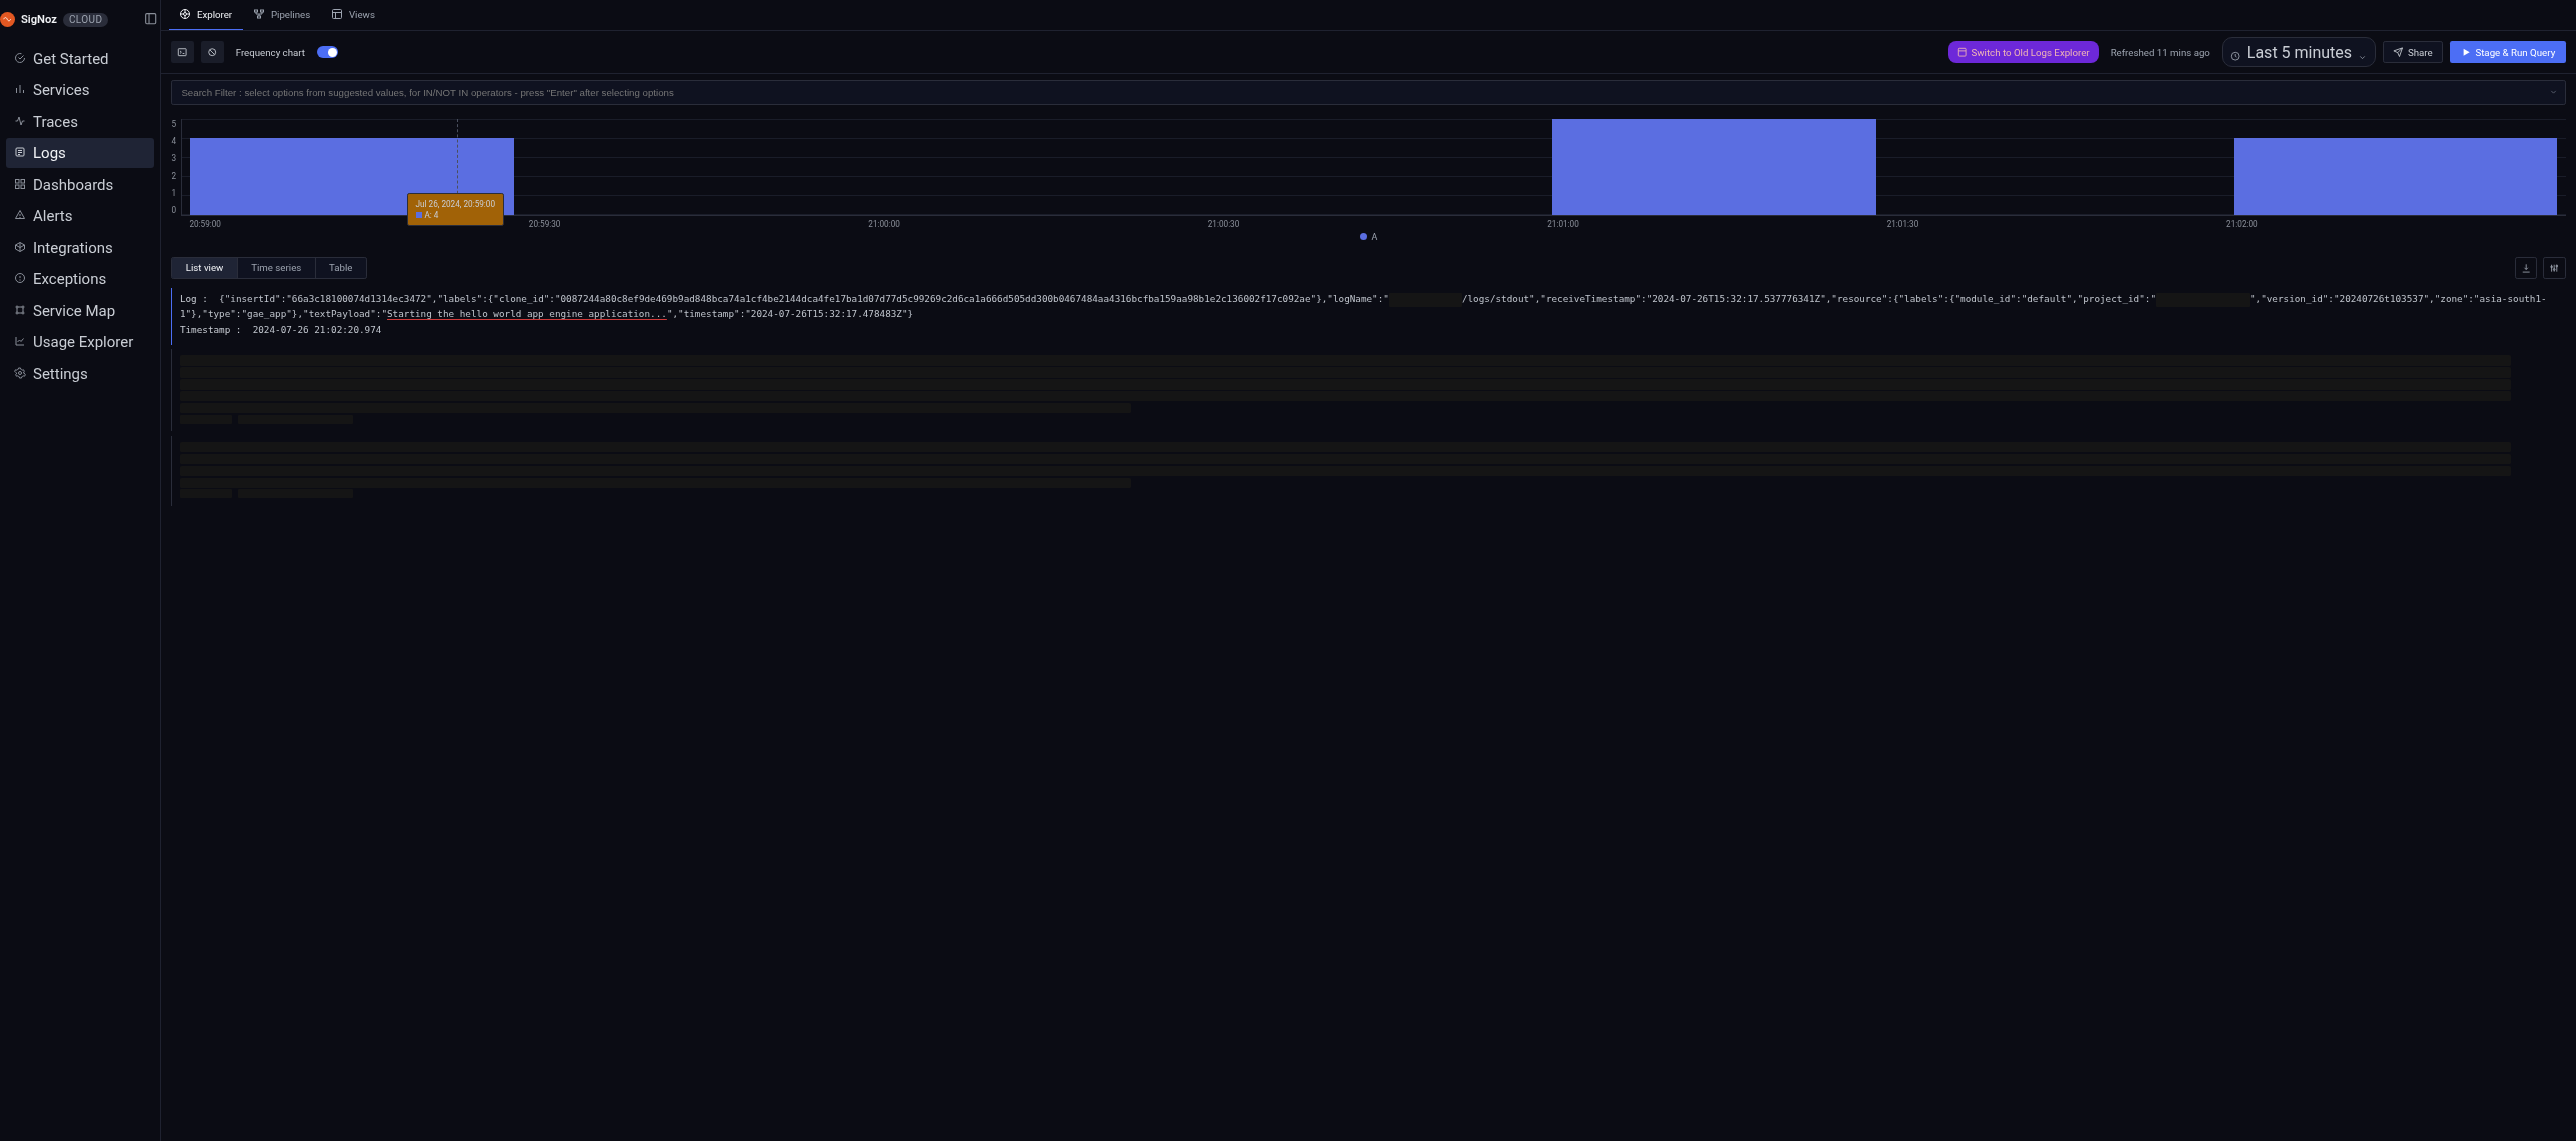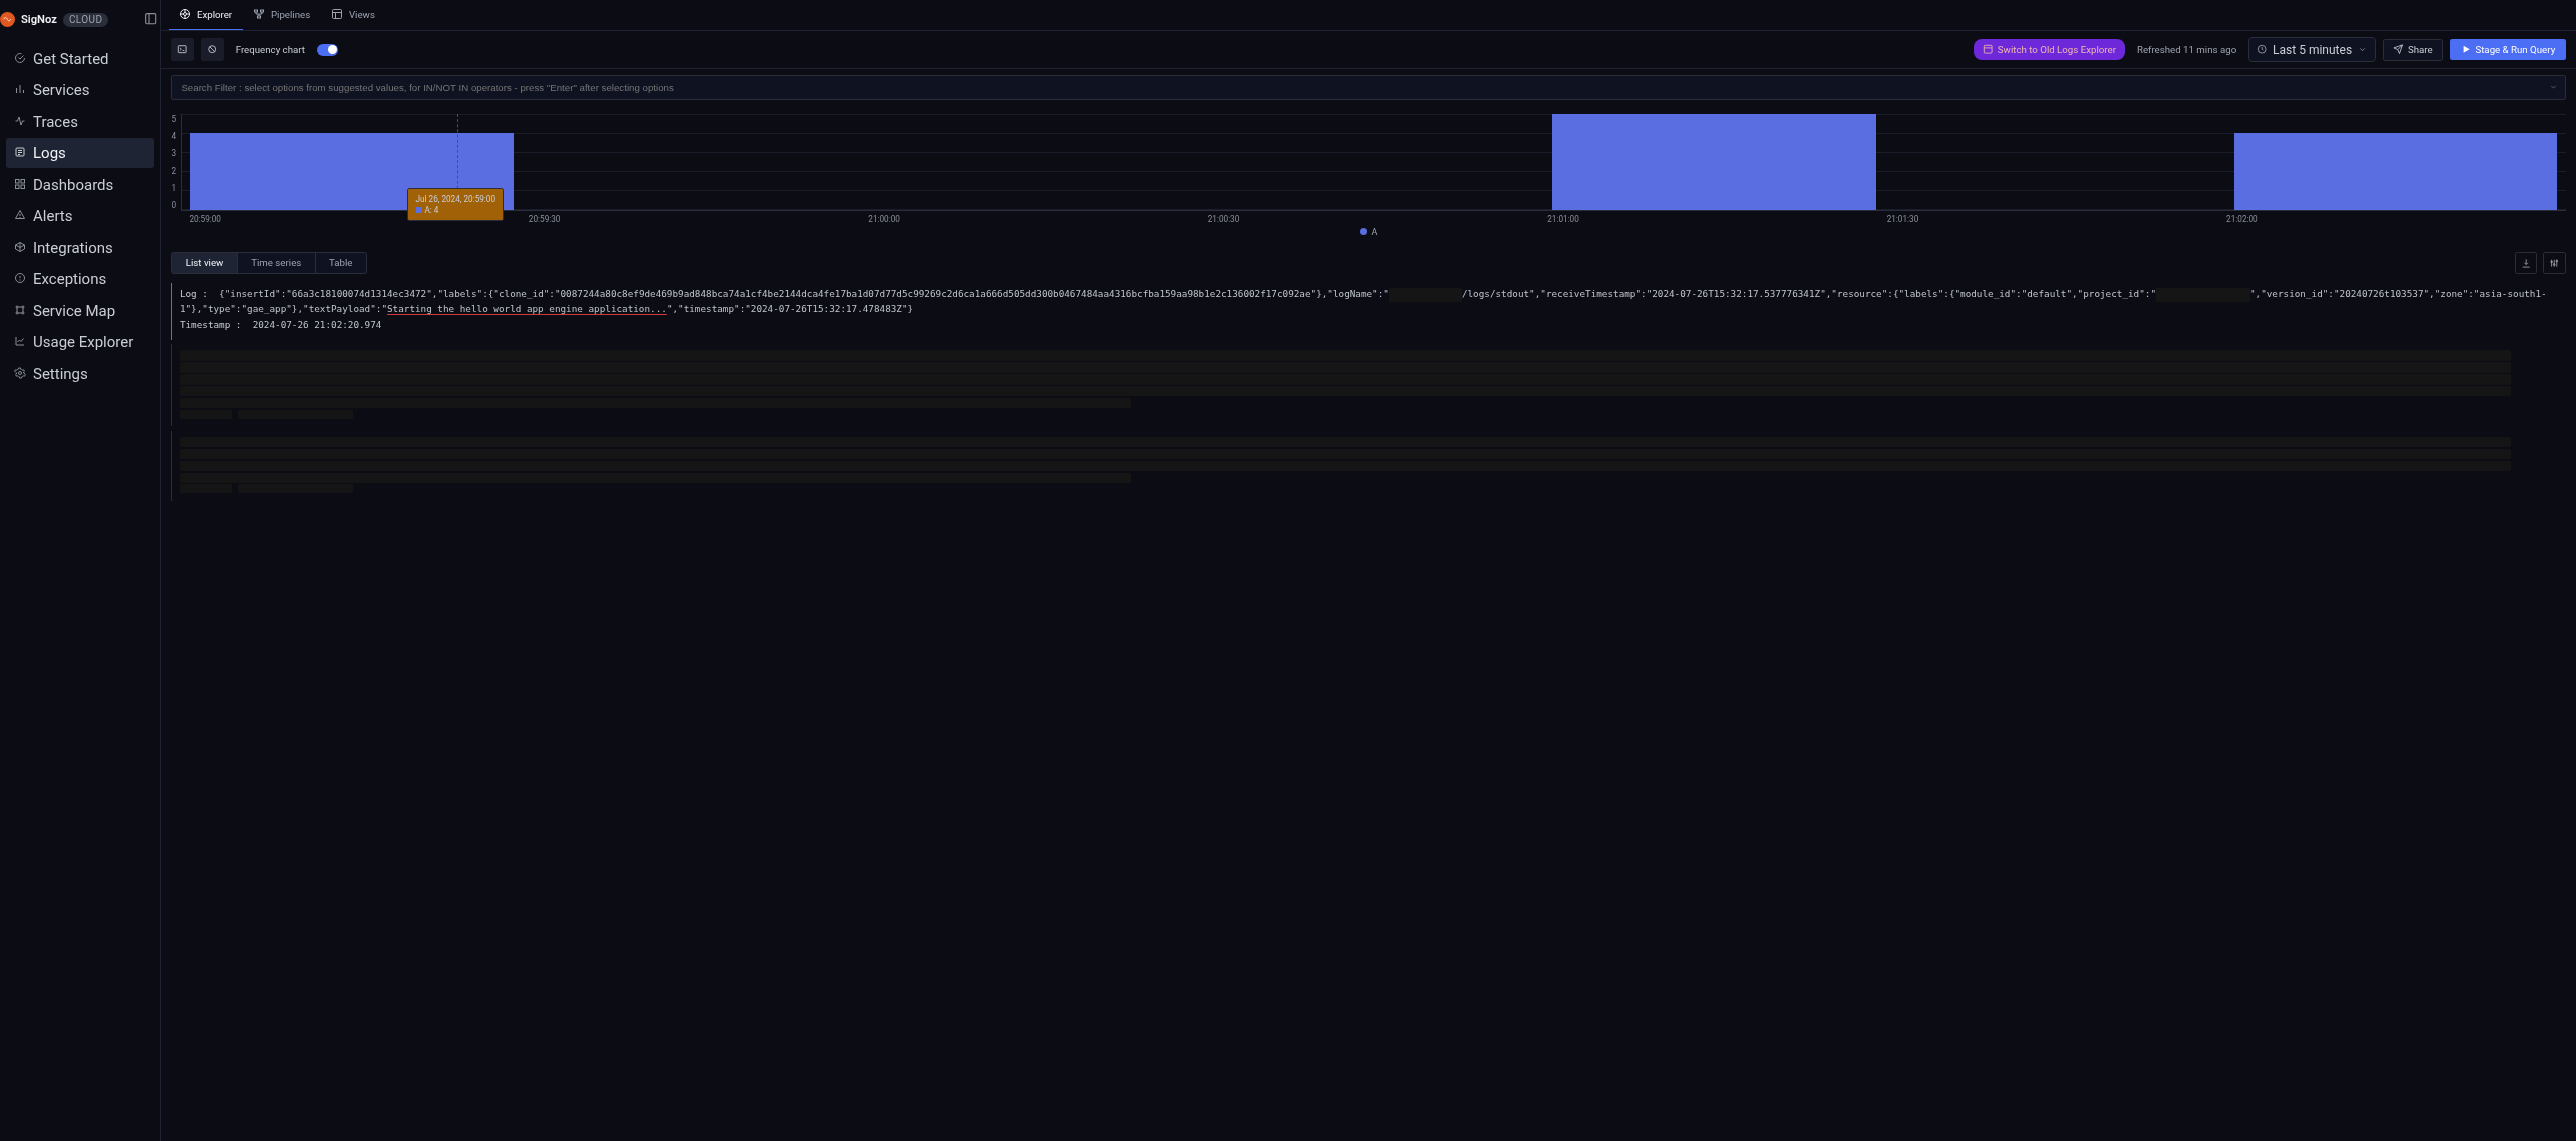--- a/index.html
+++ b/index.html
@@ -31,21 +31,21 @@
 .icon-btn{width:22.4px;height:22.4px;border-radius:2.2px;display:flex;align-items:center;justify-content:center;background:#15182a;cursor:pointer}
 .icon-btn.dark{background:#1a1d29}
 .icon-btn svg{width:10.4px;height:10.4px;stroke:#c9cdd4}
 .freq-label{font-size:9.7px;color:#c9cdd4;margin-left:4.5px}
 .toggle{width:21px;height:12px;background:#4c6ef5;border-radius:6px;position:relative;cursor:pointer;margin-left:4.5px}
 .toggle::after{content:"";position:absolute;right:1.5px;top:1.5px;width:9px;height:9px;background:#fff;border-radius:50%}
 .spacer{flex:1}
 .switch-btn{display:flex;align-items:center;gap:4.5px;background:#6d28d9;color:#f0b5b5;padding:5.2px 9px;border-radius:8px;cursor:pointer;font-size:9.7px}
 .switch-btn svg{width:10.4px;height:10.4px;stroke:currentColor}
 .refreshed{color:#9ca3af;font-size:9.7px;margin:0 4.5px}
-.time-range{display:flex;align-items:center;gap:6px;background:#0f1220;border:0.7px solid #2a2d3a;padding:4.5px 7.5px;border-radius:4px;cursor:pointer;font-size:12px}
+.time-range{display:flex;align-items:flex-end;gap:6px;background:#0f1220;border:0.7px solid #2a2d3a;padding:4.5px 7.5px;border-radius:10px;cursor:pointer;font-size:16px}
 .time-range svg{width:10.4px;height:10.4px;stroke:#9ca3af}
 .share-btn{display:flex;align-items:center;gap:4.5px;background:#0f1220;border:0.7px solid #2a2d3a;padding:4.5px 9px;border-radius:2.2px;cursor:pointer;font-size:9.7px}
 .share-btn svg{width:10.4px;height:10.4px;stroke:#c9cdd4}
 .run-btn{display:flex;align-items:center;gap:4.5px;background:#4c6ef5;color:#fff;padding:5.2px 10.4px;border-radius:2.2px;cursor:pointer;font-size:9.7px}
 .run-btn svg{width:10.4px;height:10.4px;fill:#fff}
 
 .filter-row{padding:6px 10.4px}
 .filter-input{width:100%;background:#0f1220;border:0.7px solid #2a2d3a;border-radius:2.2px;padding:6px 22.4px 6px 9px;color:#c9cdd4;font-size:9.7px;position:relative}
 .filter-wrap{position:relative}
 .filter-chevron{position:absolute;right:7.5px;top:50%;transform:translateY(-50%);pointer-events:none}

